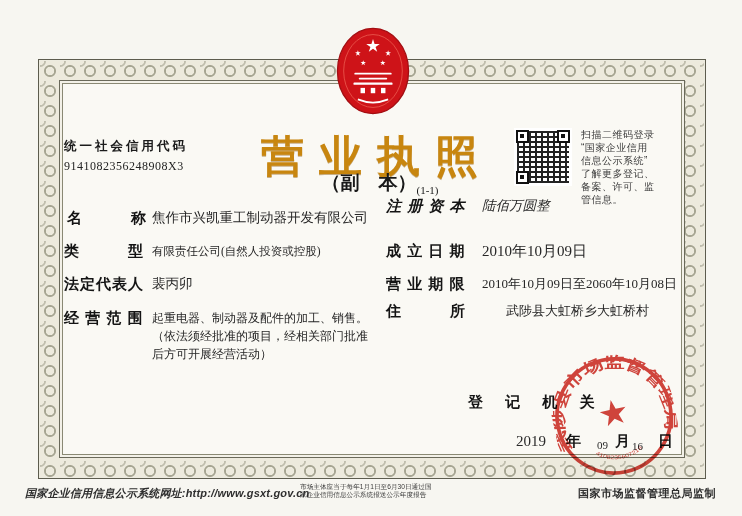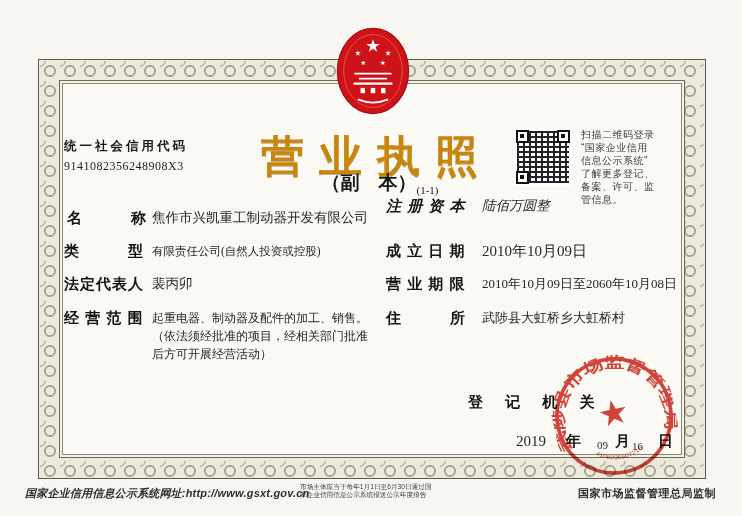--- a/index.html
+++ b/index.html
@@ -53,21 +53,21 @@
   .fvalue{font-family:"Liberation Serif",serif;color:#262626;}
   .col-l .flabel{width:86px;}
   .col-r .flabel{width:90px;}
   .r-name{left:64px;top:209px;text-align:center;}   .r-name .fvalue{font-size:13.5px;margin-left:2px;}
   .r-type{left:64px;top:242px;}   .r-type .fvalue{font-size:11.5px;margin-left:2px;margin-top:2px;}
   .r-rep{left:64px;top:275px;}    .r-rep .fvalue{font-size:13.5px;margin-left:2px;}
   .r-scope{left:64px;top:309px;}  .r-scope .fvalue{font-size:12px;line-height:18px;margin-left:2px;white-space:pre-line;}
   .r-cap{left:386px;top:197px;font-style:italic;}   .r-cap .fvalue{font-size:13.5px;margin-left:6px;}
   .r-est{left:386px;top:242px;}   .r-est .fvalue{font-size:15px;margin-left:6px;}
   .r-term{left:386px;top:275px;}  .r-term .fvalue{font-size:13px;margin-left:6px;}
-  .r-addr{left:386px;top:309px;}  .r-addr .fvalue{font-size:13px;margin-left:6px;}
+  .r-addr{left:386px;top:302px;gap:24px;}  .r-addr .fvalue{font-size:13px;margin-left:6px;}
   
   .reg-authority{position:absolute;left:468px;top:393px;z-index:3;
     font-size:15px;font-weight:700;letter-spacing:9px;color:#141414;}
   .date-row{position:absolute;left:516px;top:432px;z-index:3;display:flex;align-items:baseline;
     font-size:15px;font-weight:700;color:#141414;}
   .date-row .num{font-family:"Liberation Serif",serif;font-weight:400;color:#2a2a2a;}
   .d-year{font-size:15px;}
   .d-yu{margin-left:20px;}
   .d-month{font-size:11px;margin-left:5px;transform:translateY(3px);padding-left:11px;}
   .d-mu{margin-left:7px;}

